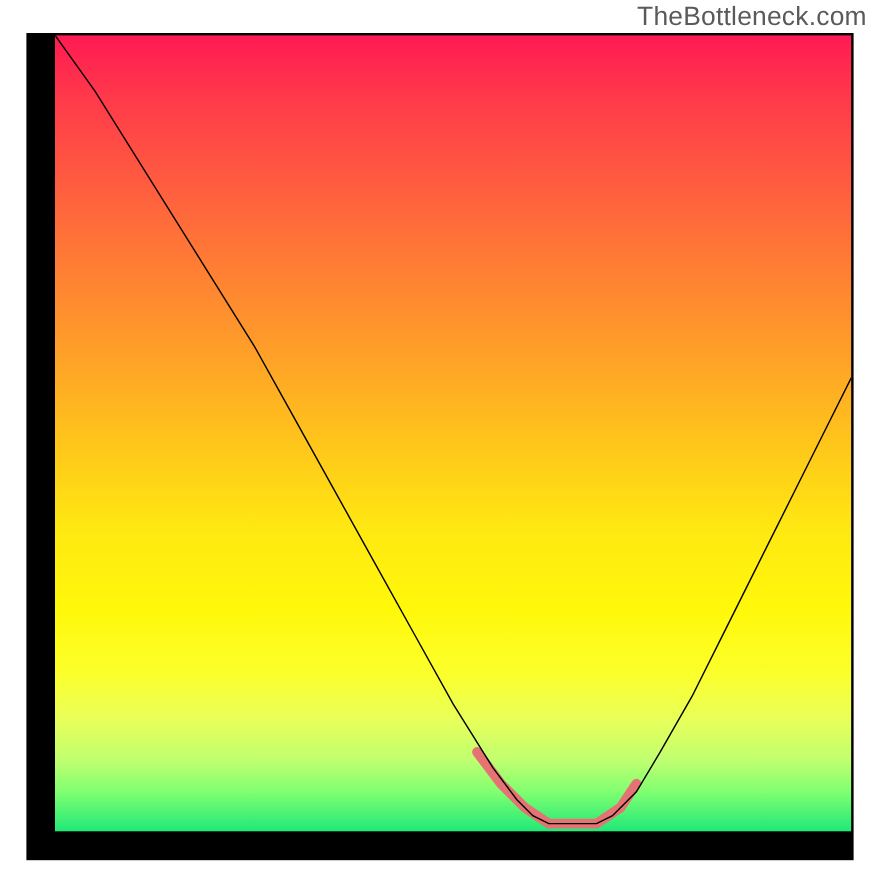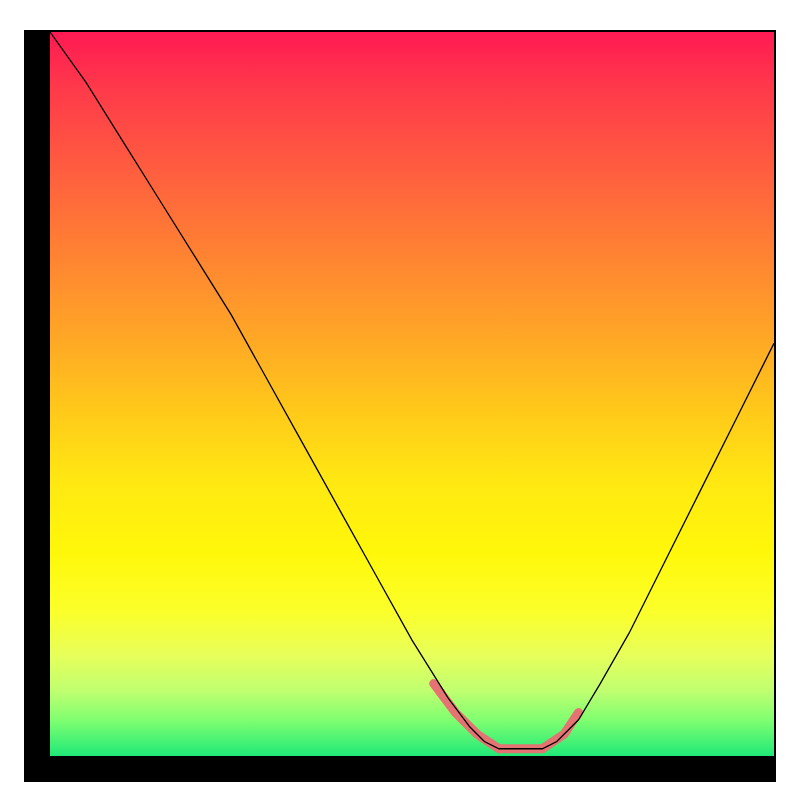--- a/index.html
+++ b/index.html
@@ -80,20 +80,21 @@
     stroke: #e57373;
     stroke-width: 9;
     stroke-linecap: round;
   }
 </style>
 </head>
 <body>
 
 <div class="container">
 
+  <div class="attribution">TheBottleneck.com</div>
 
   <div class="plot-frame">
     <div class="plot-inner">
       <div class="gradient-bg"></div>
       <svg class="curve-svg" viewBox="0 0 724 724" preserveAspectRatio="none">
         <path id="ridge-path" class="ridge" d="M383.72 651.60 L405.44 680.56 L427.16 702.28 L448.88 716.76 L470.60 716.76 L492.32 716.76 L514.04 702.28 L528.52 680.56"></path>
         <path id="curve-path" class="curve-line" d="M0.00 0.00 L36.20 50.68 L72.40 108.60 L108.60 166.52 L144.80 224.44 L181.00 282.36 L217.20 347.52 L253.40 412.68 L289.60 477.84 L325.80 543.00 L362.00 608.16 L398.20 666.08 L419.92 695.04 L434.40 709.52 L448.88 716.76 L470.60 716.76 L492.32 716.76 L506.80 709.52 L528.52 687.80 L550.24 651.60 L579.20 600.92 L615.40 528.52 L651.60 456.12 L687.80 383.72 L724.00 311.32"></path>
       </svg>
     </div>
   </div>

